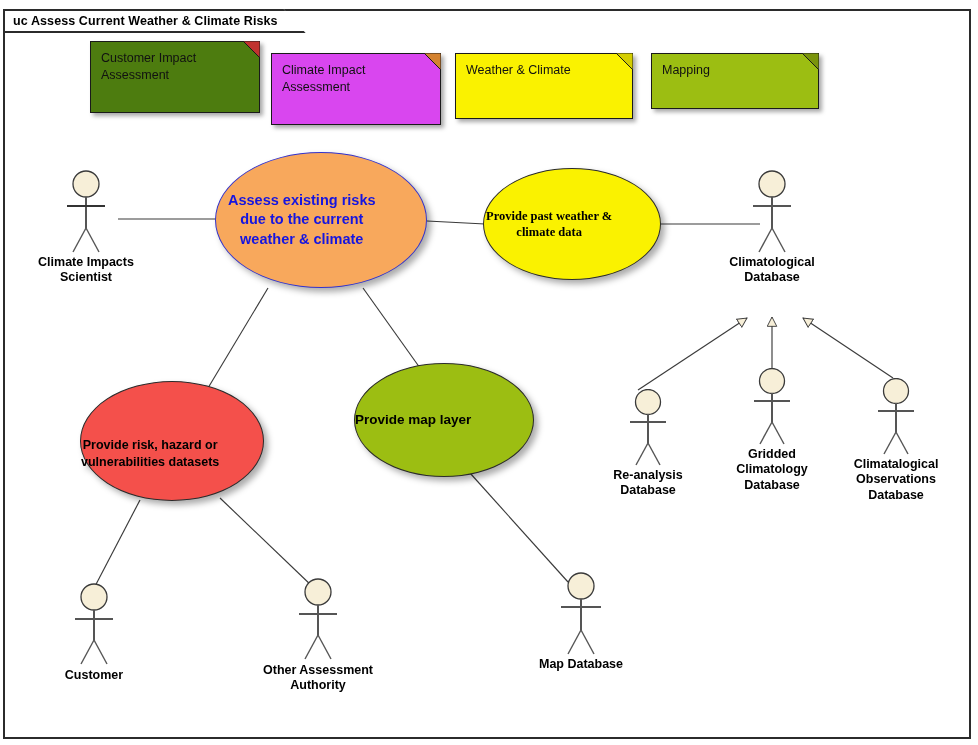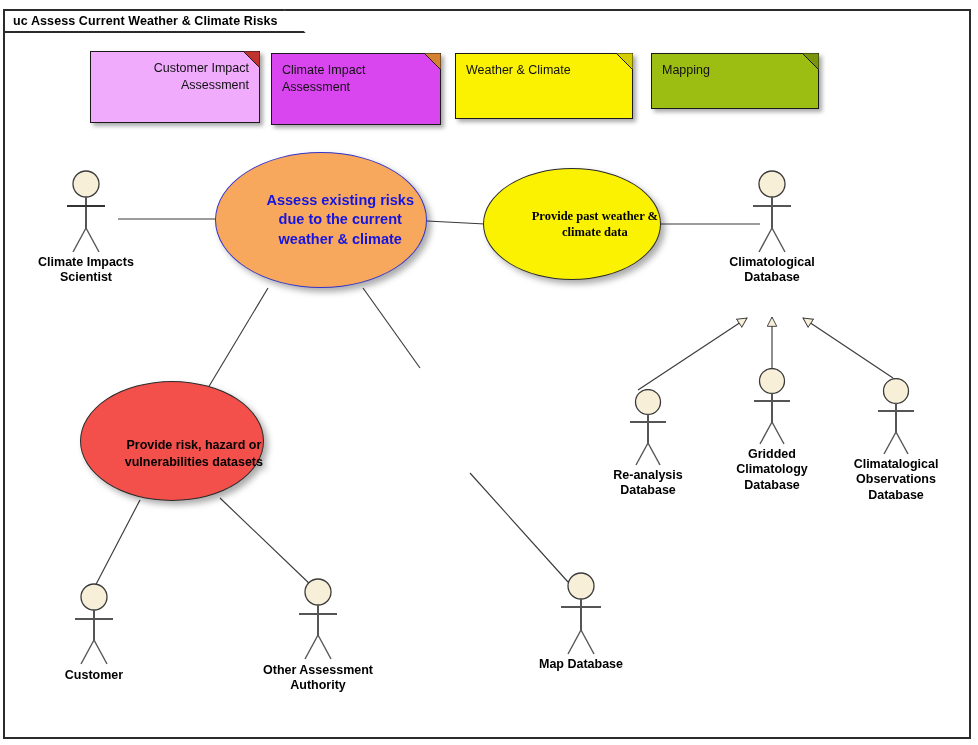--- a/index.html
+++ b/index.html
@@ -84,21 +84,21 @@
   }
   .note-text { white-space: pre-line; }
 
   
   .ellipse {
     position: absolute;
     border-radius: 50%;
     box-sizing: border-box;
     display: flex;
     align-items: center;
-    justify-content: flex-end;
+    justify-content: flex-start;
     text-align: center;
     font-weight: bold;
     filter: drop-shadow(4px 4px 3px rgba(0,0,0,.33));
   }
   .ellipse span { display: block; }
 
   
   .actor {
     position: absolute;
     width: 120px;
@@ -150,21 +150,21 @@
     <g stroke="#3a3a3a" stroke-width="1.15" fill="none" marker-end="url(#genArrow)">
 
       <line x1="638" y1="390" x2="747" y2="318"></line>
 
       <line x1="772" y1="368" x2="772" y2="317"></line>
 
       <line x1="893" y1="378" x2="803" y2="318"></line>
     </g>
   </svg>
 
-  <div class="note" style="left:90px;top:51px;width:170px;height:72px;background:#f0abfc;text-align:right;">
+  <div class="note" style="left:90px;top:41px;width:170px;height:72px;background:#4d7c0f;">
     <svg class="fold" viewBox="0 0 17 17">
       <path d="M0,0 L17,17 L17,0 z" fill="#C1332F" stroke="#1a1a1a" stroke-width="1"></path>
     </svg>
     <div class="note-text">Customer Impact
 Assessment</div>
   </div>
 
   <div class="note" style="left:271px;top:53px;width:170px;height:72px;background:#d946ef;">
     <svg class="fold" viewBox="0 0 17 17">
       <path d="M0,0 L17,17 L17,0 z" fill="#D4822F" stroke="#1a1a1a" stroke-width="1"></path>
@@ -205,20 +205,26 @@
   </div>
 
   <div class="ellipse" style="left:80px;top:381px;width:184px;height:120px;background:#F4504B;
               border:1.2px solid #2b2b2b;color:#000000;font-size:12.5px;line-height:1.34;">
     <div style="padding:0 0px;white-space:nowrap;margin-top:25px;">
       <span>Provide risk, hazard or</span>
       <span>vulnerabilities datasets</span>
     </div>
   </div>
 
+  <div class="ellipse" style="left:354px;top:363px;width:180px;height:114px;background:#9CBE12;
+              border:1.2px solid #2b2b2b;color:#000000;font-size:13.5px;line-height:1.3;">
+    <div>
+      <span>Provide map layer</span>
+    </div>
+  </div>
 
   <div class="actor" style="left:26px;top:170px;">
     <svg width="64" height="84" viewBox="0 0 64 84">
       <circle cx="32" cy="14" r="13" fill="#F7EFD8" stroke="#3a3a3a" stroke-width="1.3"></circle>
       <line x1="32" y1="27" x2="32" y2="58" stroke="#555555" stroke-width="2"></line>
       <line x1="13" y1="36" x2="51" y2="36" stroke="#333333" stroke-width="1.8"></line>
       <line x1="32" y1="58" x2="19" y2="82" stroke="#555555" stroke-width="1.4"></line>
       <line x1="32" y1="58" x2="45" y2="82" stroke="#555555" stroke-width="1.4"></line>
     </svg>
     <div class="actor-label">Climate Impacts

